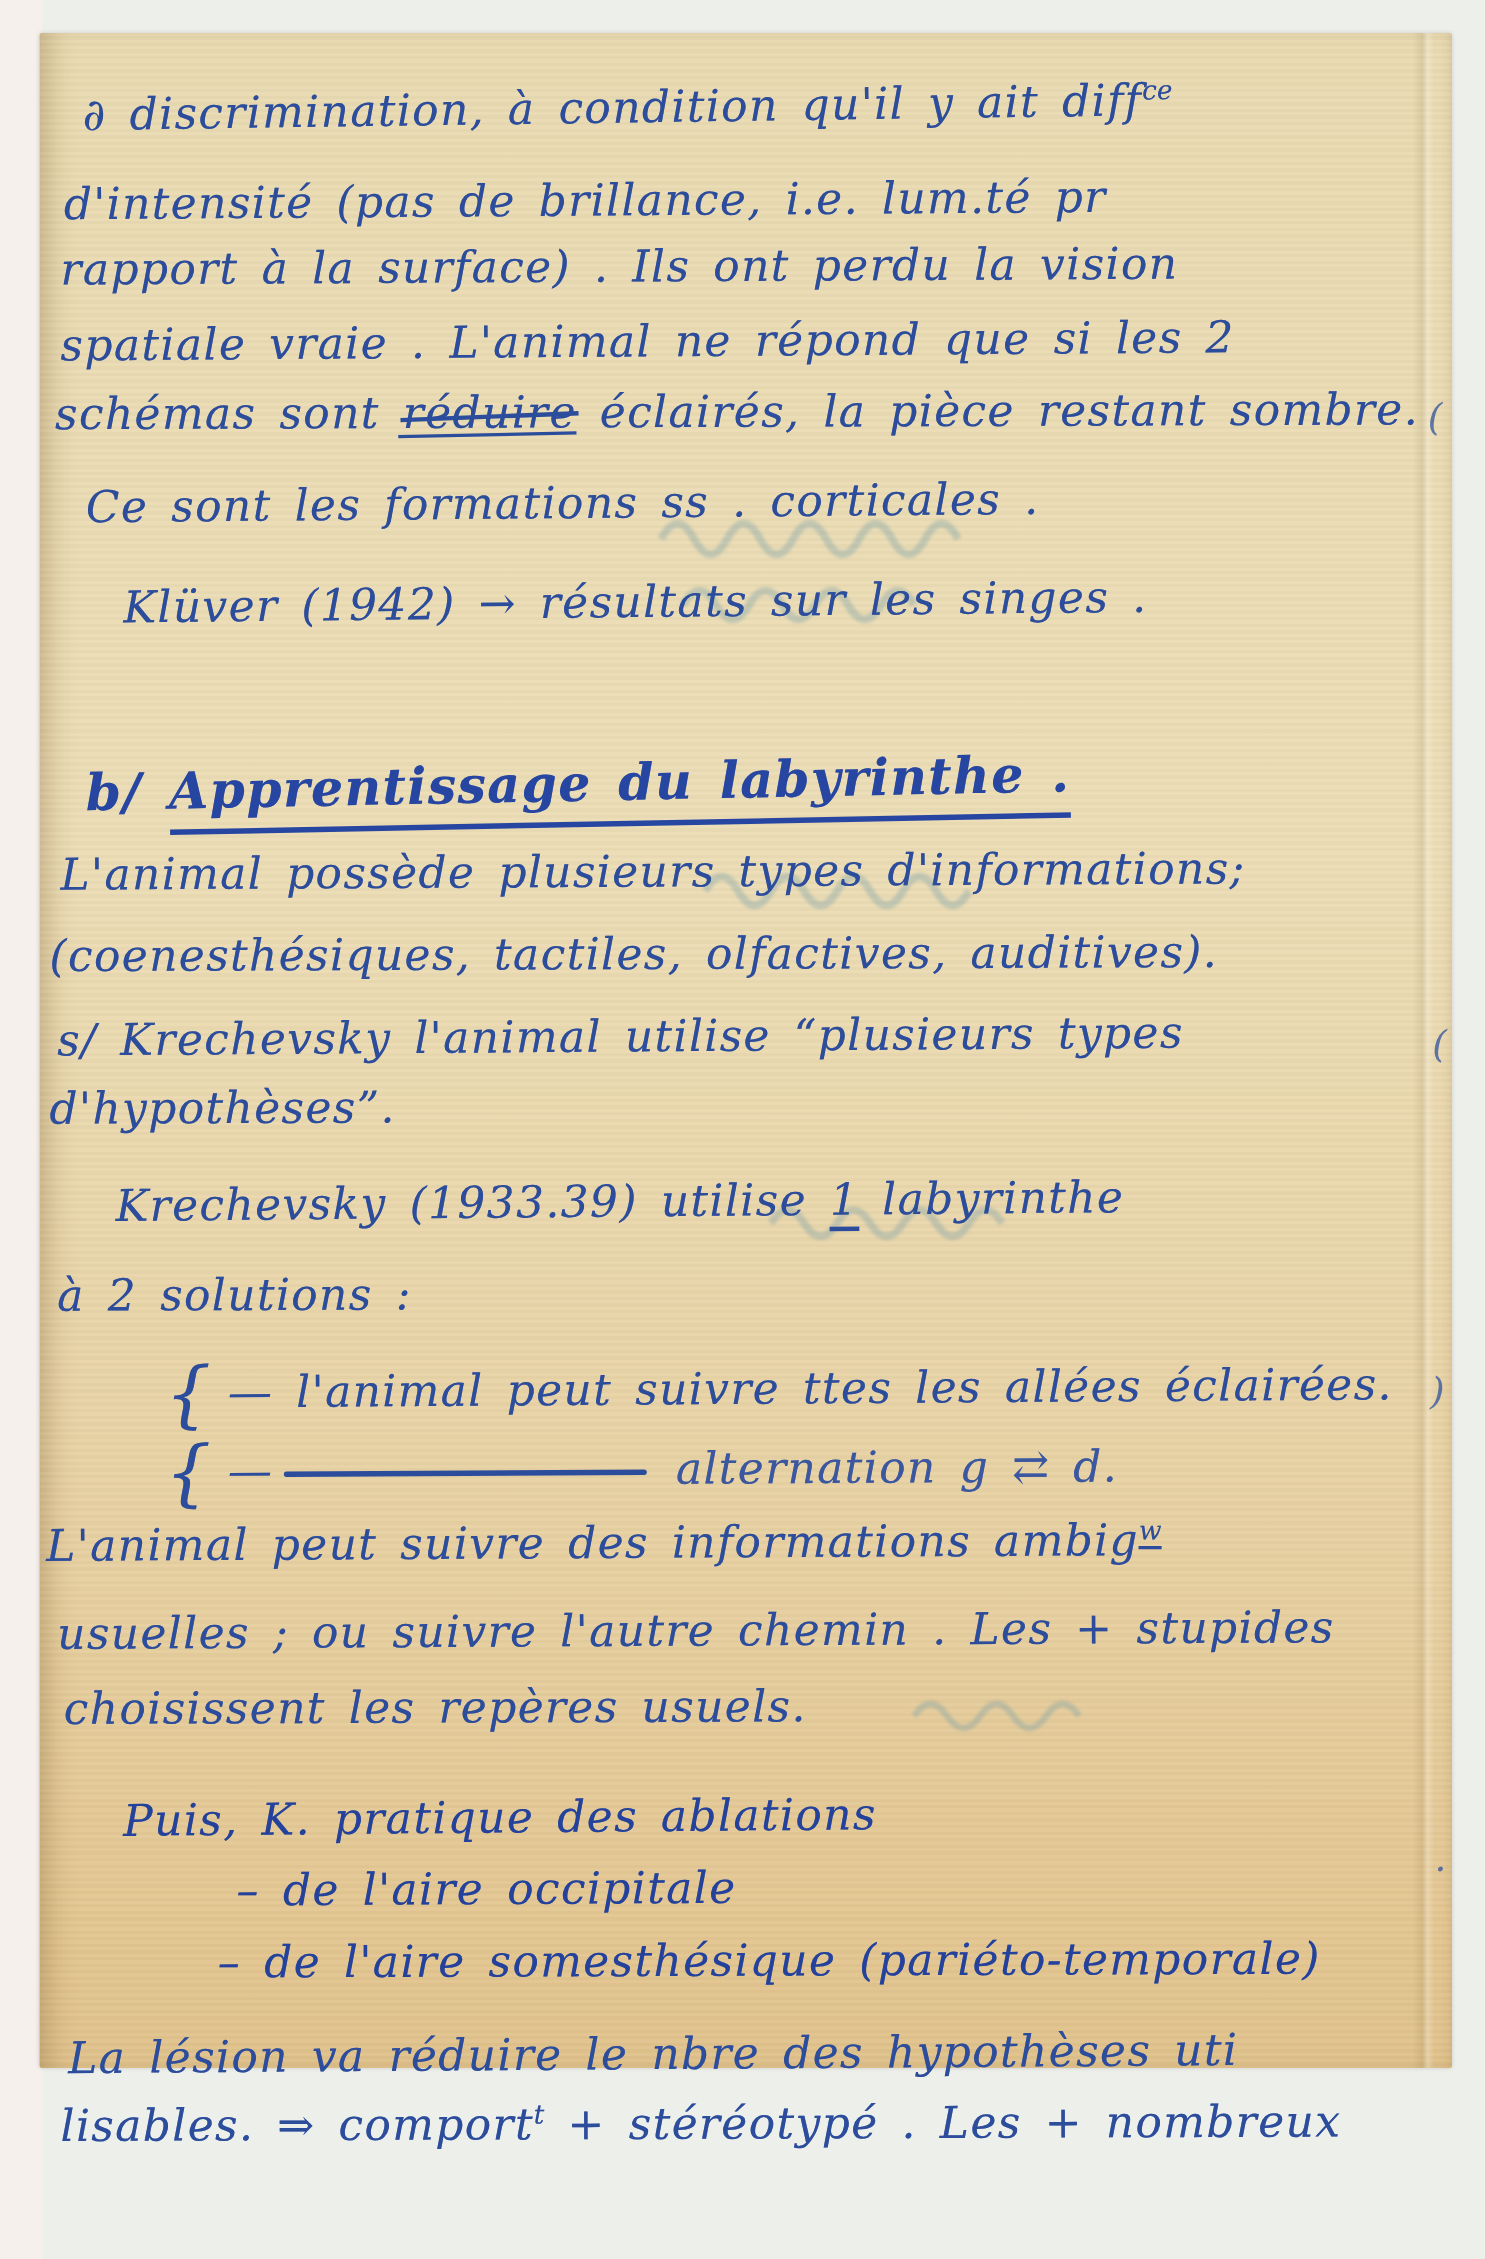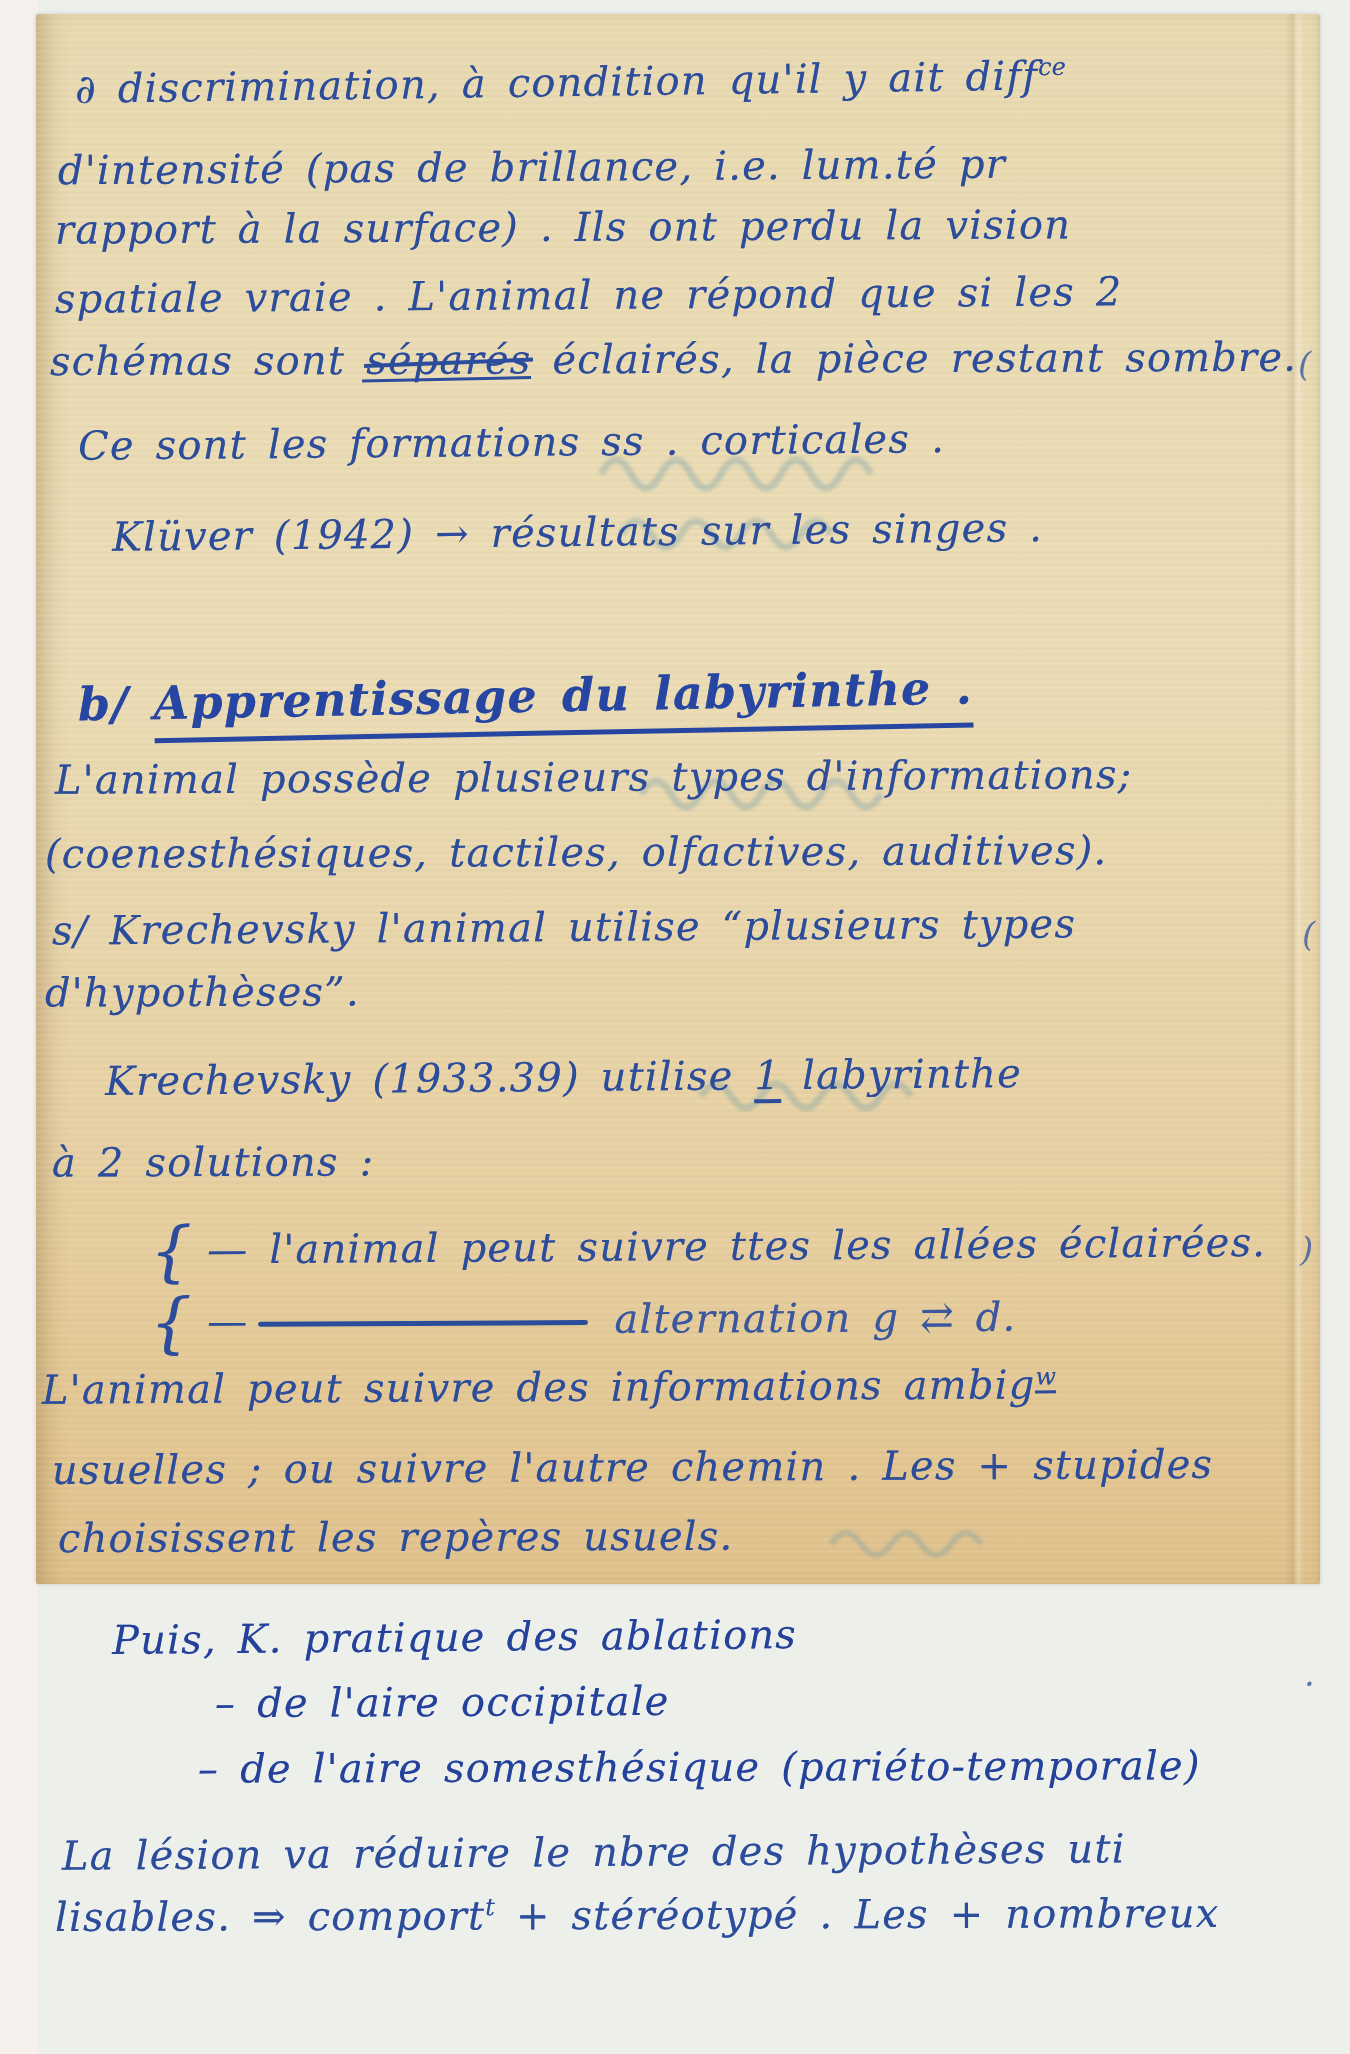--- a/index.html
+++ b/index.html
@@ -1,19 +1,19 @@
 <!DOCTYPE html>
 <html><head>
 <meta charset="utf-8">
 <style>
   html,body{margin:0;padding:0;width:1350px;height:2054px;background:#edefeb;overflow:hidden;}
   #stage{position:absolute;inset:0;font-family:"DejaVu Serif","Liberation Serif",serif;}
   #left-strip{position:absolute;left:0;top:0;width:38px;height:100%;background:#f5f0ec;}
   #paper{
-    position:absolute;left:36px;top:14px;width:1284px;height:1570px;
+    position:absolute;left:36px;top:30px;width:1284px;height:1850px;
     background:
       linear-gradient(180deg,#e9dab1 0%,#ecddb6 40%,#e8d2a4 72%,#e3c691 94%,#e0c28c 100%);
     box-shadow: inset 22px 0 26px -16px rgba(125,95,45,.38),
                 inset -6px 0 10px -6px rgba(125,95,45,.25),
                 0 0 4px rgba(0,0,0,.15);
     border-radius:2px;
   }
   #crease{position:absolute;left:1248px;top:0;width:20px;height:100%;
     background:linear-gradient(90deg,rgba(0,0,0,0) 0%,rgba(90,65,25,.10) 45%,rgba(255,255,255,.25) 70%,rgba(0,0,0,0) 100%);}
   .hw{
@@ -68,21 +68,21 @@
     <div class="hw" style="left:22px;top:130px;transform:rotate(-0.4deg)">
       <span>d'intensité (pas de brillance, i.e. lum.té pr</span>
     </div>
     <div class="hw" style="left:19px;top:190px;transform:rotate(-0.3deg)">
       <span>rapport à la surface) . Ils ont perdu la vision</span>
     </div>
     <div class="hw" style="left:19px;top:258px;transform:rotate(-0.4deg)">
       <span>spatiale vraie . L'animal ne répond que si les 2</span>
     </div>
     <div class="hw" style="left:14px;top:322px;transform:rotate(-0.2deg)">
-      <span>schémas sont </span><span class="strike">séparés</span><span> éclairés, la pièce restant sombre.</span>
+      <span>schémas sont </span><span class="strike">réduire</span><span> éclairés, la pièce restant sombre.</span>
     </div>
     <div class="hw" style="left:42px;top:405px;transform:rotate(-0.5deg)">
       <span>Ce sont les formations ss . corticales .</span>
     </div>
     <div class="hw" style="left:76px;top:495px;transform:rotate(-0.6deg)">
       <span>Klüver (1942) → résultats sur les singes .</span>
     </div>
 
     <div class="hw heading" style="left:42px;top:655px;transform:rotate(-1.1deg)">
       <span>b/ </span><span class="underlined"><span>Apprentissage du labyrinthe</span><span> .</span></span>

